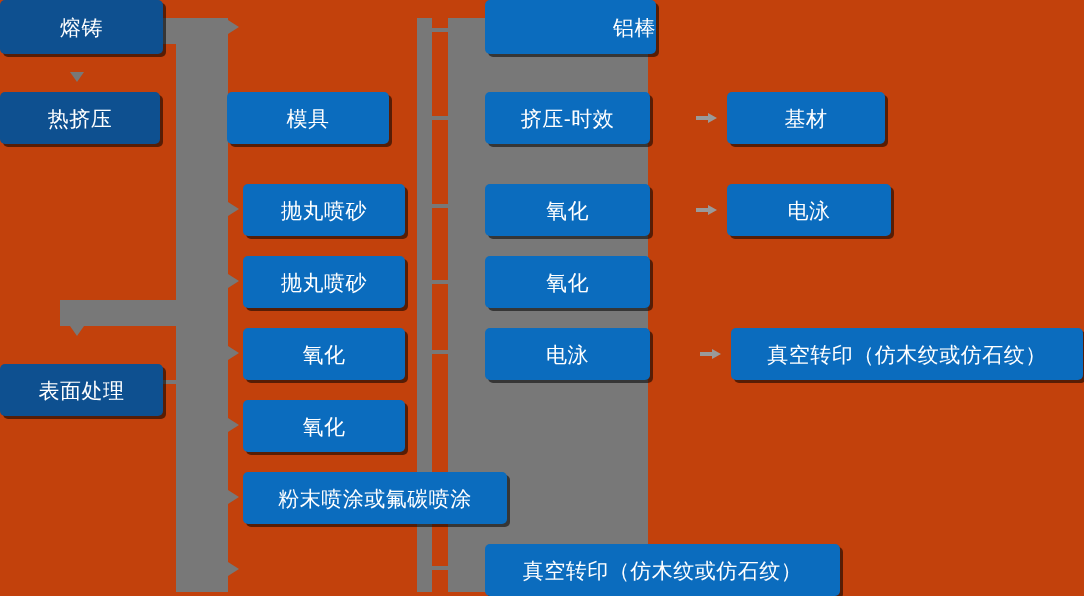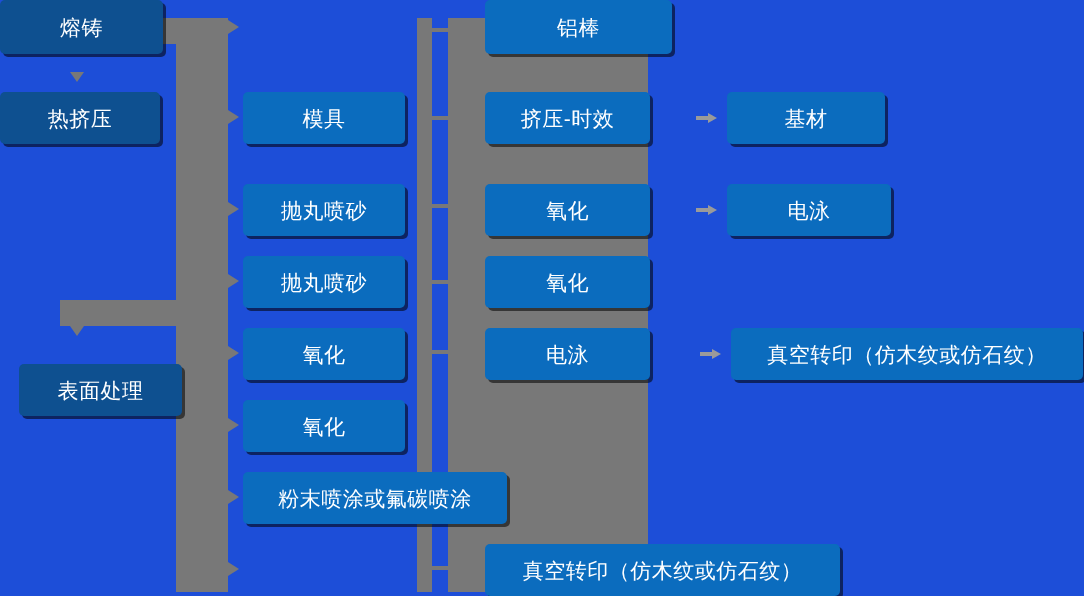--- a/index.html
+++ b/index.html
@@ -4,21 +4,21 @@
 <style>
   html, body {
     margin: 0;
     padding: 0;
     background: #ffffff;
   }
   #canvas {
     position: relative;
     width: 1084px;
     height: 596px;
-    background: #1d4ed8;
+    background: #c2410c;
     overflow: hidden;
     font-family: "Liberation Sans", "DejaVu Sans", sans-serif;
   }
   .gray {
     position: absolute;
     background: #787878;
   }
   .node {
     position: absolute;
     box-sizing: border-box;
@@ -87,35 +87,35 @@
   <div class="connstub" style="left:430px; top:566px; width:20px; height:4px;"></div>
 
   <div class="node dark" style="left:0px; top:0px; width:163px; height:54px;">
     <span>熔铸</span>
   </div>
 
   <div class="node dark" style="left:0px; top:92px; width:160px; height:52px;">
     <span>热挤压</span>
   </div>
 
-  <div class="node dark" style="left:0px; top:364px; width:163px; height:52px;margin-left:19px;">
+  <div class="node dark" style="left:0px; top:364px; width:163px; height:52px;">
     <span>表面处理</span>
   </div>
 
   <div class="arrow" style="left:228px; top:20px;"></div>
   <div class="arrow" style="left:228px; top:110px;"></div>
   <div class="arrow" style="left:228px; top:202px;"></div>
   <div class="arrow" style="left:228px; top:274px;"></div>
   <div class="arrow" style="left:228px; top:346px;"></div>
   <div class="arrow" style="left:228px; top:418px;"></div>
   <div class="arrow" style="left:228px; top:490px;"></div>
   <div class="arrow" style="left:228px; top:562px;"></div>
 
 
-  <div class="node light" style="left:243px; top:92px; width:162px; height:52px;">
+  <div class="node light" style="left:227px; top:92px; width:162px; height:52px;">
     <span>模具</span>
   </div>
 
   <div class="node light" style="left:243px; top:184px; width:162px; height:52px;">
     <span>抛丸喷砂</span>
   </div>
 
   <div class="node light" style="left:243px; top:256px; width:162px; height:52px;">
     <span>抛丸喷砂</span>
   </div>
@@ -126,21 +126,21 @@
 
   <div class="node light" style="left:243px; top:400px; width:162px; height:52px;">
     <span>氧化</span>
   </div>
 
   <div class="node light" style="left:243px; top:472px; width:264px; height:52px;justify-content:center;">
     <span>粉末喷涂或氟碳喷涂</span>
   </div>
 
 
-  <div class="node light" style="left:485px; top:0px; width:187px; height:54px;">
+  <div class="node light" style="left:485px; top:0px; width:171px; height:54px;justify-content:flex-end;">
     <span>铝棒</span>
   </div>
 
   <div class="node light" style="left:485px; top:92px; width:165px; height:52px;">
     <span>挤压-时效</span>
   </div>
 
   <div class="node light" style="left:485px; top:184px; width:165px; height:52px;">
     <span>氧化</span>
   </div>

